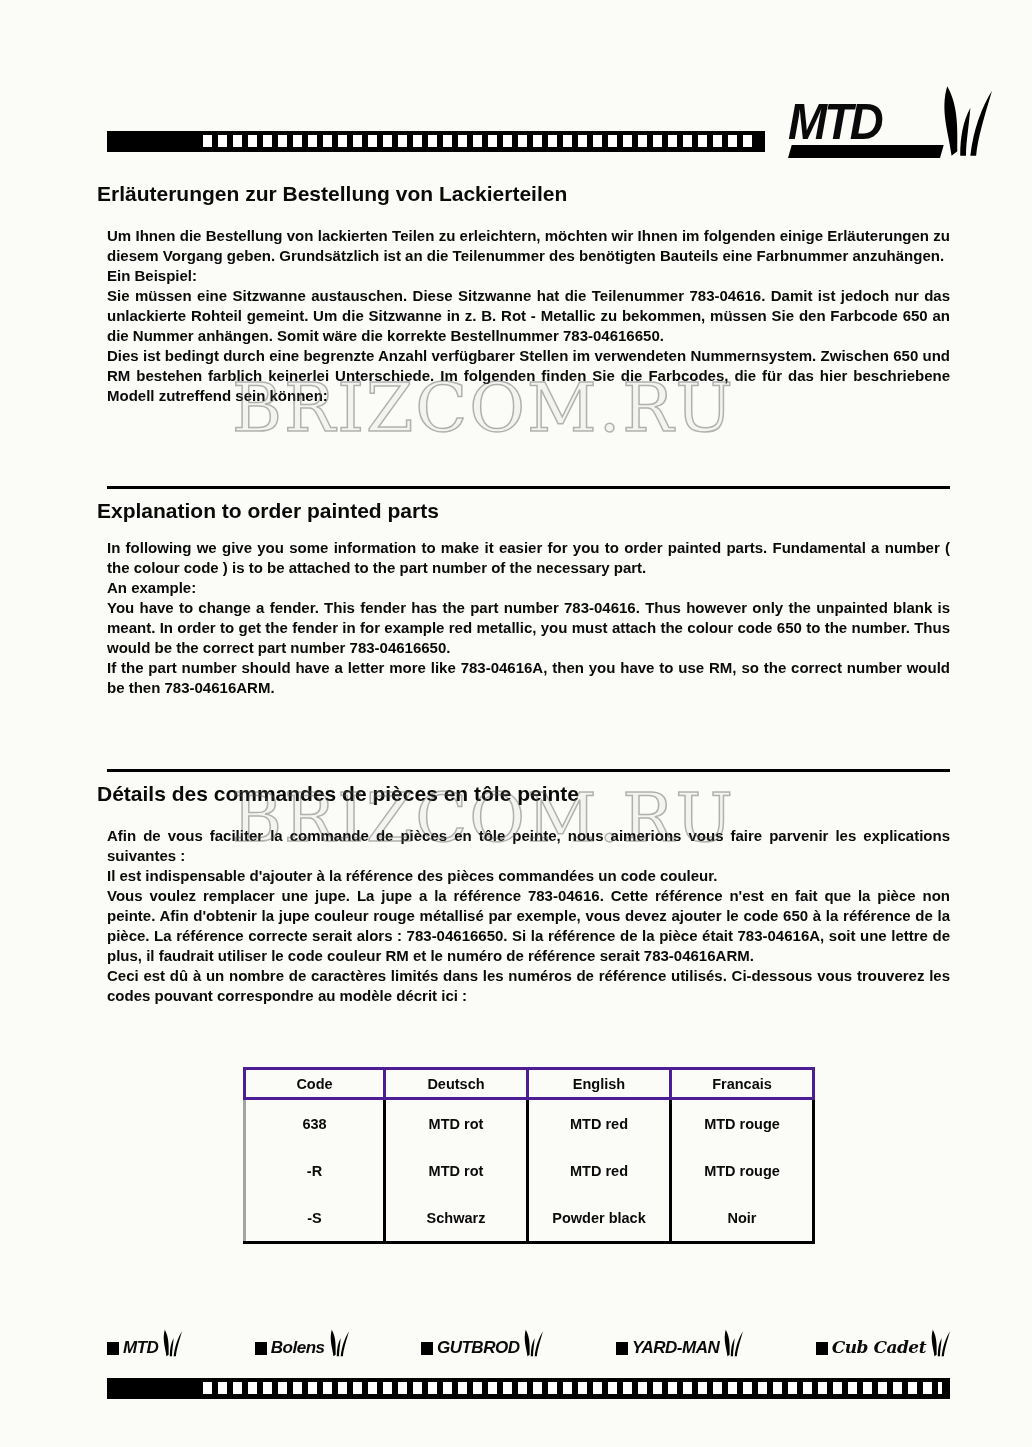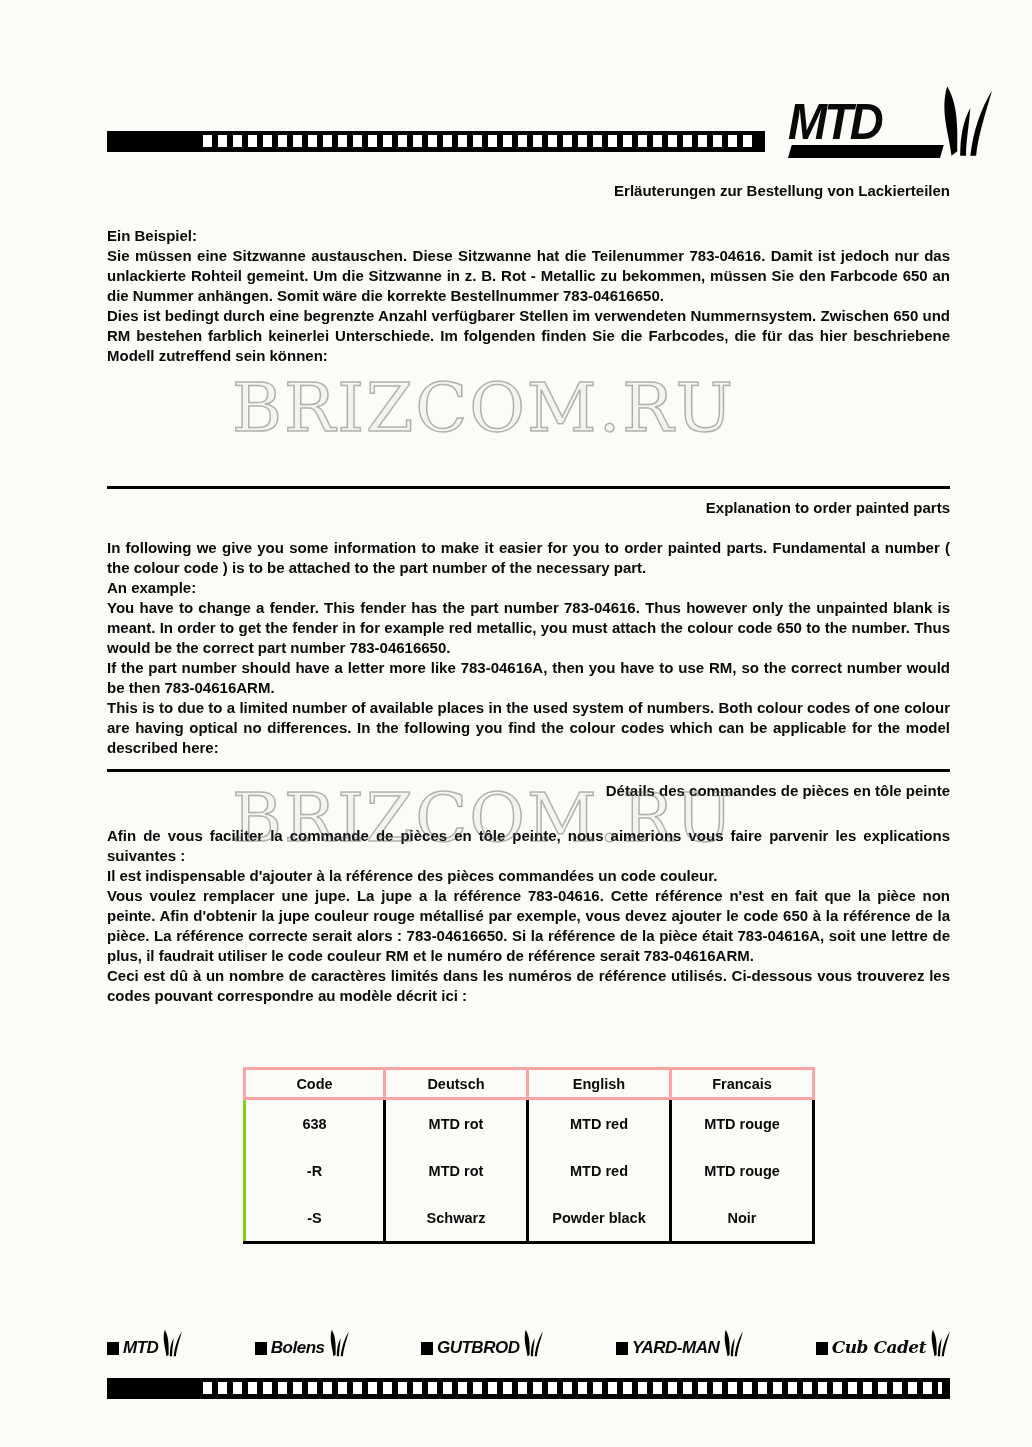--- a/index.html
+++ b/index.html
@@ -33,44 +33,44 @@
   .mtd-logo .bar {
     width: 152px; height: 13px; background: #000;
     margin-top: 3px;
     transform: skewX(-16deg);
     transform-origin: bottom left;
   }
   .grass svg { display: block; }
   .grass path { fill: #000; }
 
   .section-title {
-    position: absolute; left: 107px; width: 843px;
-    text-align: right; font-weight: bold; font-size: 15px;
+    position: absolute; left: 97px; width: 843px;
+    text-align: left; font-weight: bold; font-size: 21px;
   }
   .bodytext {
     position: absolute; left: 107px; width: 843px;
     font-size: 15px; font-weight: bold; line-height: 20px;
   }
   .bodytext p { margin: 0; text-align: justify; }
   .divider {
     position: absolute; left: 107px; width: 843px; height: 3px;
     background: #000;
   }
 
   
   .ctable {
     position: absolute; left: 243px; top: 1067px;
     border-collapse: collapse;
     font-weight: bold; font-size: 14.5px;
   }
   .ctable th, .ctable td {
-    border-left: 3px solid #84cc16; border-right: 3px solid #000;
+    border-left: 3px solid #a3a3a3; border-right: 3px solid #000;
     text-align: center; padding: 0;
   }
-  .ctable thead th { border: 3px solid #fca5a5; height: 27px; width: 137px; }
+  .ctable thead th { border: 3px solid #4c1d95; height: 27px; width: 137px; }
   .ctable thead th + th { width: 140px; }
   .ctable tbody td { height: 47px; }
   .ctable tbody tr:last-child td { border-bottom: 3px solid #000; }
 
   
   .watermark {
     position: absolute; left: 232px; width: 520px;
     font-family: "DejaVu Serif", serif;
     font-size: 68px; font-weight: normal;
     color: rgba(120,120,120,0.06);
@@ -108,34 +108,34 @@
       <path d="M8 48 C6 32 0 17 5 0 C13 14 12 31 12 45 Z"></path>
       <path d="M14 48 C14 35 16 24 21 15 C20 28 18 38 18 48 Z"></path>
       <path d="M21 48 C23 30 29 14 36 3 C31 20 26 36 25 48 Z"></path>
     </svg>
   </span>
 </div>
 
 <div class="section-title" style="top:182px;">Erläuterungen zur Bestellung von Lackierteilen</div>
 
 <div class="bodytext" style="top:226px;">
+  <p>Um Ihnen die Bestellung von lackierten Teilen zu erleichtern, möchten wir Ihnen im folgenden einige Erläuterungen zu diesem Vorgang geben. Grundsätzlich ist an die Teilenummer des benötigten Bauteils eine Farbnummer anzuhängen.</p>
   <p style="text-align:left;">Ein Beispiel:</p>
   <p>Sie müssen eine Sitzwanne austauschen. Diese Sitzwanne hat die Teilenummer 783-04616. Damit ist jedoch nur das unlackierte Rohteil gemeint. Um die Sitzwanne in z. B. Rot - Metallic zu bekommen, müssen Sie den Farbcode 650 an die Nummer anhängen. Somit wäre die korrekte Bestellnummer 783-04616650.</p>
   <p>Dies ist bedingt durch eine begrenzte Anzahl verfügbarer Stellen im verwendeten Nummernsystem. Zwischen 650 und RM bestehen farblich keinerlei Unterschiede. Im folgenden finden Sie die Farbcodes, die für das hier beschriebene Modell zutreffend sein können:</p>
 </div>
 
 <div class="divider" style="top:486px;"></div>
 <div class="section-title" style="top:499px;">Explanation  to order painted parts</div>
 
 <div class="bodytext" style="top:538px;">
   <p>In following we give you some information to make it easier for you to order painted parts. Fundamental a number ( the colour code ) is to be attached to the part number of the necessary part.</p>
   <p style="text-align:left;">An example:</p>
   <p>You  have to change a fender. This fender has the part number 783-04616.  Thus however only the unpainted blank is meant. In order to get the fender in for example red metallic, you must attach the colour code 650 to the number. Thus would be the correct part number 783-04616650.</p>
   <p>If the part number should have a letter more like 783-04616A, then you have to use RM, so the correct number would be then 783-04616ARM.</p>
-  <p>This is to due to a limited number of available places in the used system of numbers. Both colour codes of one colour are having optical no differences. In the following you find the colour codes which can be applicable for the model described here:</p>
 </div>
 
 <div class="divider" style="top:769px;"></div>
 <div class="section-title" style="top:782px;">Détails des commandes de pièces en tôle peinte</div>
 
 <div class="bodytext" style="top:826px;">
   <p>Afin de vous faciliter la commande de pièces en tôle peinte, nous aimerions vous faire  parvenir les explications suivantes :</p>
   <p style="text-align:left;">Il est indispensable d'ajouter à la référence des pièces commandées un code couleur.</p>
   <p>Vous voulez remplacer une jupe. La jupe a la référence 783-04616. Cette référence n'est en fait que la pièce non peinte. Afin d'obtenir la jupe couleur rouge métallisé par exemple, vous devez ajouter le code 650 à la référence de la pièce. La référence correcte serait alors : 783-04616650. Si la référence de la pièce était 783-04616A, soit une lettre de plus, il faudrait utiliser le code couleur RM et le numéro de référence serait 783-04616ARM.</p>
   <p>Ceci est dû à un nombre de caractères limités dans les numéros de référence utilisés. Ci-dessous vous trouverez les codes pouvant correspondre au modèle décrit ici :</p>

